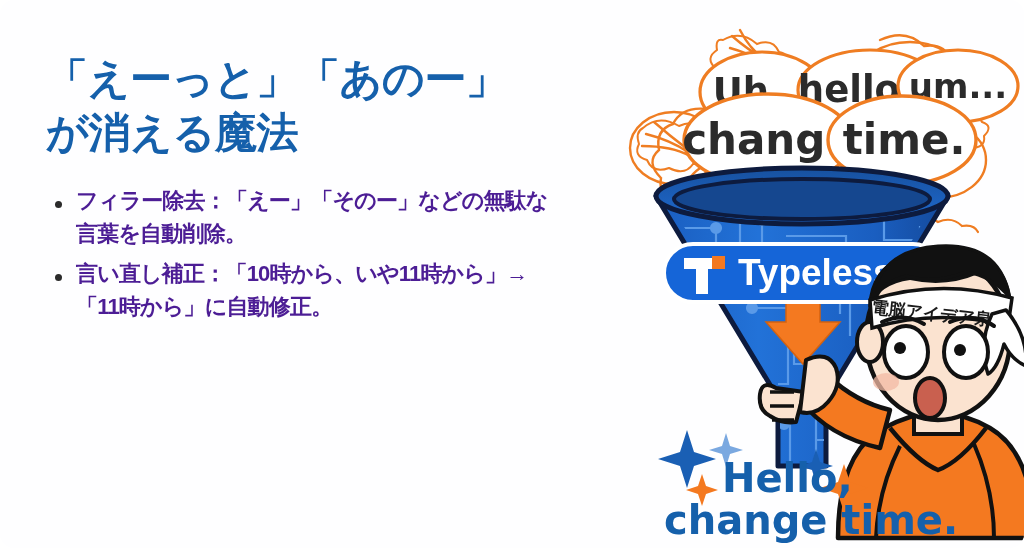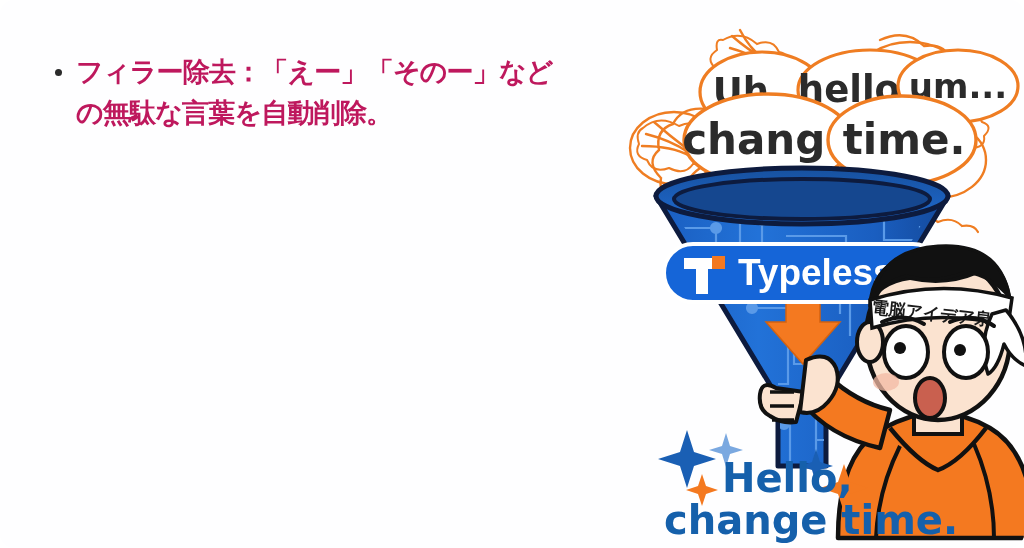--- a/index.html
+++ b/index.html
@@ -40,24 +40,24 @@
   }
   .bullet-list {
     list-style: none;
     margin: 0;
     padding: 0;
   }
   .bullet-item {
     position: relative;
     padding-left: 30px;
     margin-bottom: 7px;
-    font-size: 27px;
+    font-size: 22px;
     font-weight: bold;
     line-height: 1.5;
-    color: #be185d;
+    color: #4c1d95;
     letter-spacing: -0.8px;
   }
   .bullet-item::before {
     content: "";
     position: absolute;
     left: 9px;
     top: 17px;
     width: 7px;
     height: 7px;
     border-radius: 50%;
@@ -94,23 +94,26 @@
     font-weight: bold;
     fill: #1a1a1a;
   }
 </style>
 </head>
 <body>
 
 <div class="slide">
 
   <div class="left-col">
+    <h1 class="slide-title" style="color: rgb(21, 96, 171);">「えーっと」「あのー」
+が消える魔法</h1>
 
     <ul class="bullet-list">
       <li class="bullet-item">フィラー除去：「えー」「そのー」などの無駄な言葉を自動削除。</li>
+      <li class="bullet-item">言い直し補正：「10時から、いや11時から」→「11時から」に自動修正。</li>
     </ul>
   </div>
 
   <div class="illus">
     <svg width="444" height="548" viewBox="0 0 444 548" xmlns="http://www.w3.org/2000/svg">
       <defs>
         <linearGradient id="funnelGrad" x1="0" y1="0" x2="1" y2="0">
           <stop offset="0%" stop-color="#1a5ec0"></stop>
           <stop offset="35%" stop-color="#2272d8"></stop>
           <stop offset="75%" stop-color="#1a5ec0"></stop>

